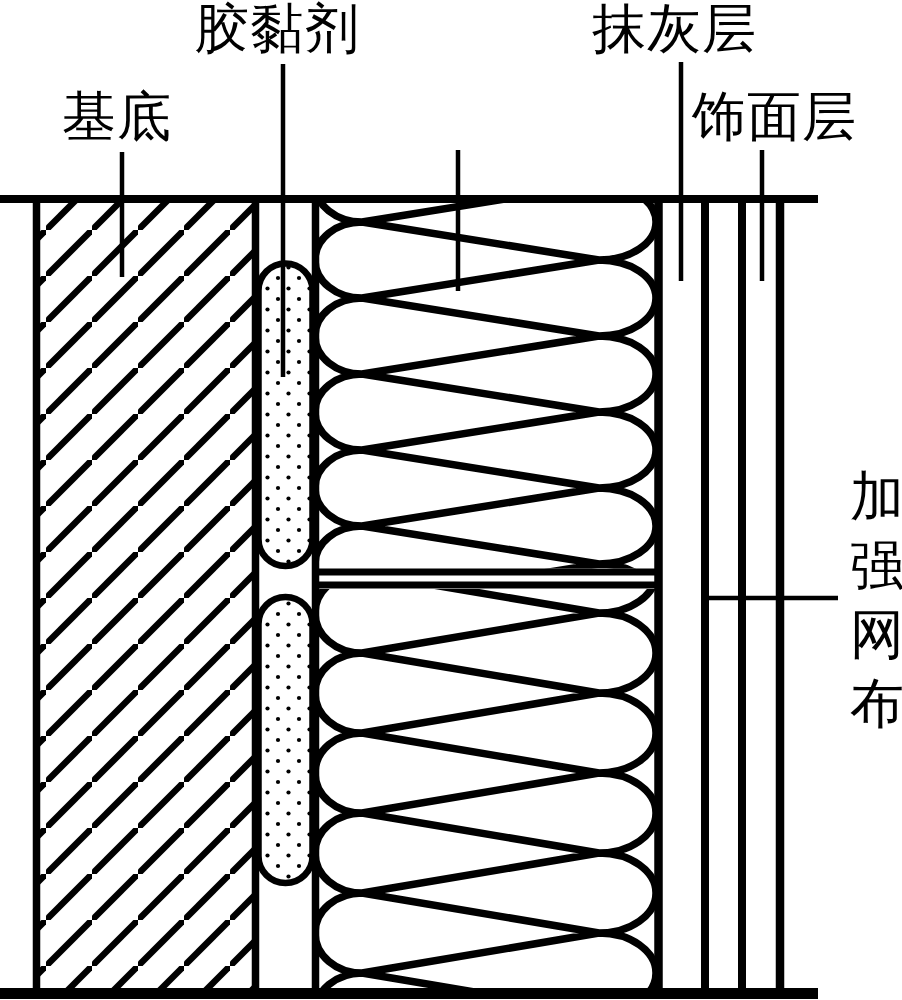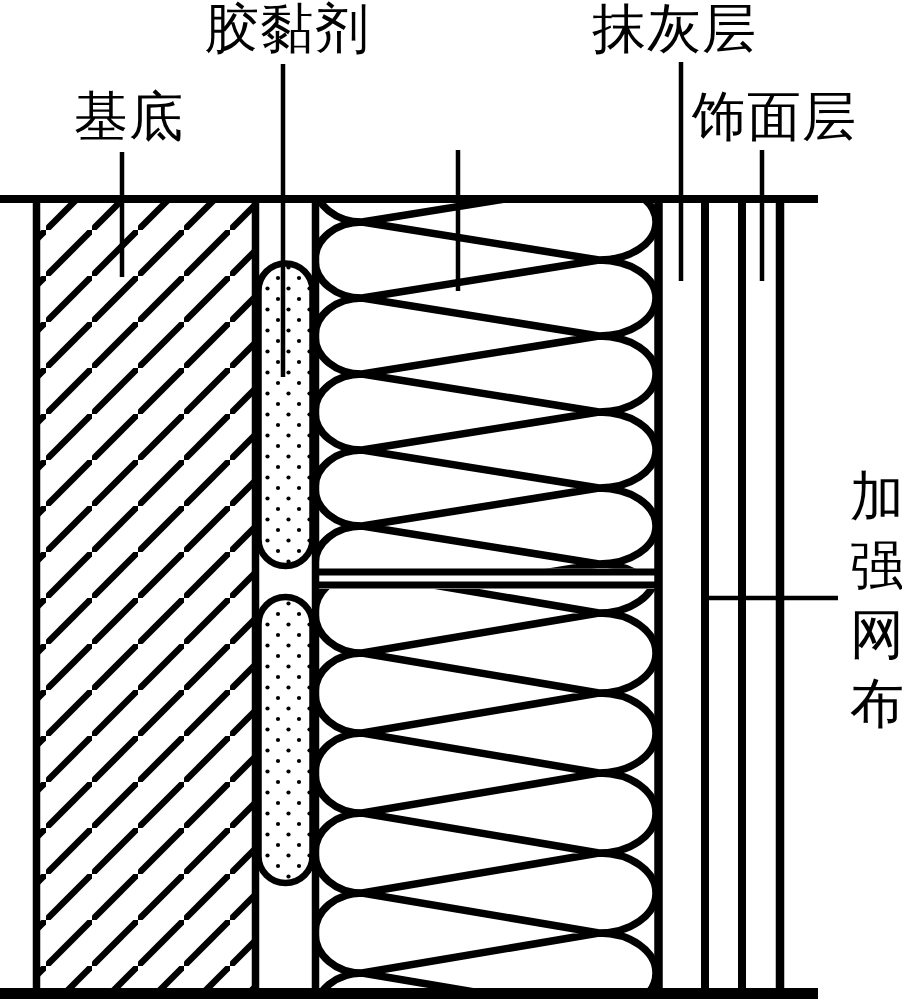--- a/index.html
+++ b/index.html
@@ -84,18 +84,18 @@
     <g stroke="#000" stroke-width="4.5">
       <line x1="122" y1="152" x2="122" y2="277"></line>
       <line x1="283" y1="64" x2="283" y2="377"></line>
       <line x1="458" y1="150" x2="458" y2="291"></line>
       <line x1="681" y1="62" x2="681" y2="281"></line>
       <line x1="762" y1="150" x2="762" y2="281"></line>
       <line x1="705" y1="598" x2="838" y2="598"></line>
     </g>
   </svg>
 
-  <div class="lbl" style="left:195px;top:1px;margin-left:10px;">胶黏剂</div>
-  <div class="lbl" style="left:62px;top:89px;margin-left:12px;">基底</div>
+  <div class="lbl" style="left:195px;top:1px;">胶黏剂</div>
+  <div class="lbl" style="left:62px;top:89px;">基底</div>
   <div class="lbl" style="left:592px;top:1px;">抹灰层</div>
   <div class="lbl" style="left:692px;top:89px;">饰面层</div>
   <div class="lbl vert" style="left:846px;top:462px;text-align:right;">加强网布</div>
 </div>
 
 </body></html>

